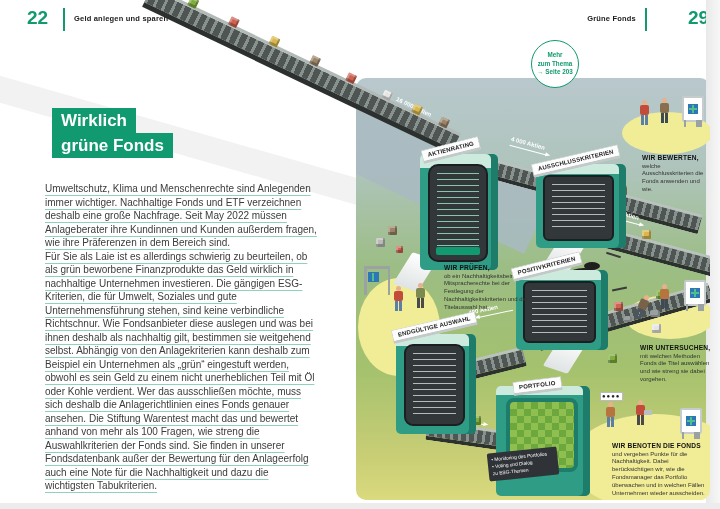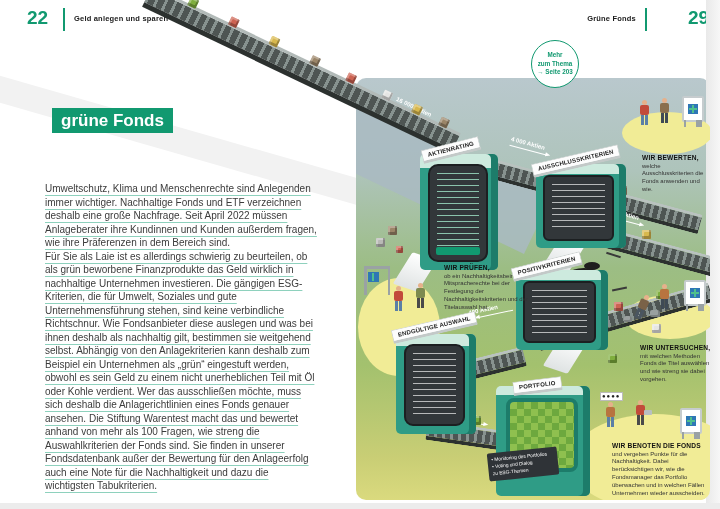--- a/index.html
+++ b/index.html
@@ -297,23 +297,24 @@
   <div class="vrule" style="left:645px;top:8px;"></div>
   <div class="pagenum" style="left:688px;top:7px;">29</div>
 
   <div class="badge">
     <span>Mehr</span>
     <span>zum Thema</span>
     <span>→ Seite 203</span>
   </div>
 
   <div class="hl">
+    <div>Wirklich</div>
     <div>grüne Fonds</div>
   </div>
 
   <div class="body-copy">
-    <p>Umweltschutz, Klima und Menschenrechte sind Anlegenden immer wichtiger. Nachhaltige Fonds und ETF verzeichnen deshalb eine große Nachfrage. Seit April 2022 müssen Anlageberater ihre Kundinnen und Kunden außerdem fragen, wie ihre Präferenzen in dem Bereich sind.</p>
+    <p>Umweltschutz, Klima und Menschenrechte sind Anlegenden immer wichtiger. Nachhaltige Fonds und ETF verzeichnen deshalb eine große Nachfrage. Seit May 2022 müssen Anlageberater ihre Kundinnen und Kunden außerdem fragen, wie ihre Präferenzen in dem Bereich sind.</p>
     <p>Für Sie als Laie ist es allerdings schwierig zu beurteilen, ob als grün beworbene Finanzprodukte das Geld wirklich in nachhaltige Unternehmen investieren. Die gängigen ESG-Kriterien, die für Umwelt, Soziales und gute Unternehmensführung stehen, sind keine verbindliche Richtschnur. Wie Fondsanbieter diese auslegen und was bei ihnen deshalb als nachhaltig gilt, bestimmen sie weitgehend selbst. Abhängig von den Anlagekriterien kann deshalb zum Beispiel ein Unternehmen als „grün“ eingestuft werden, obwohl es sein Geld zu einem nicht unerheblichen Teil mit Öl oder Kohle verdient. Wer das ausschließen möchte, muss sich deshalb die Anlagerichtlinien eines Fonds genauer ansehen. Die Stiftung Warentest macht das und bewertet anhand von mehr als 100 Fragen, wie streng die Auswahlkriterien der Fonds sind. Sie finden in unserer Fondsdatenbank außer der Bewertung für den Anlageerfolg auch eine Note für die Nachhaltigkeit und dazu die wichtigsten Tabukriterien.</p>
   </div>
 
   <div class="edge-r"></div>
   <div class="edge-b"></div>
 </div>
 
 </body></html>

